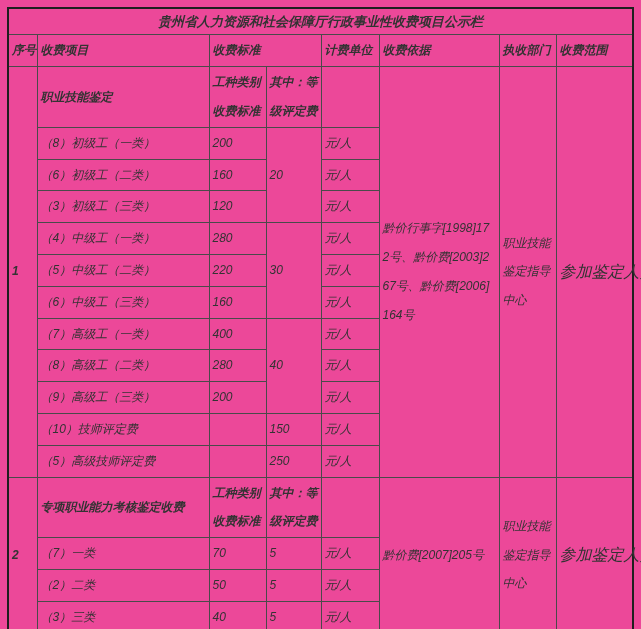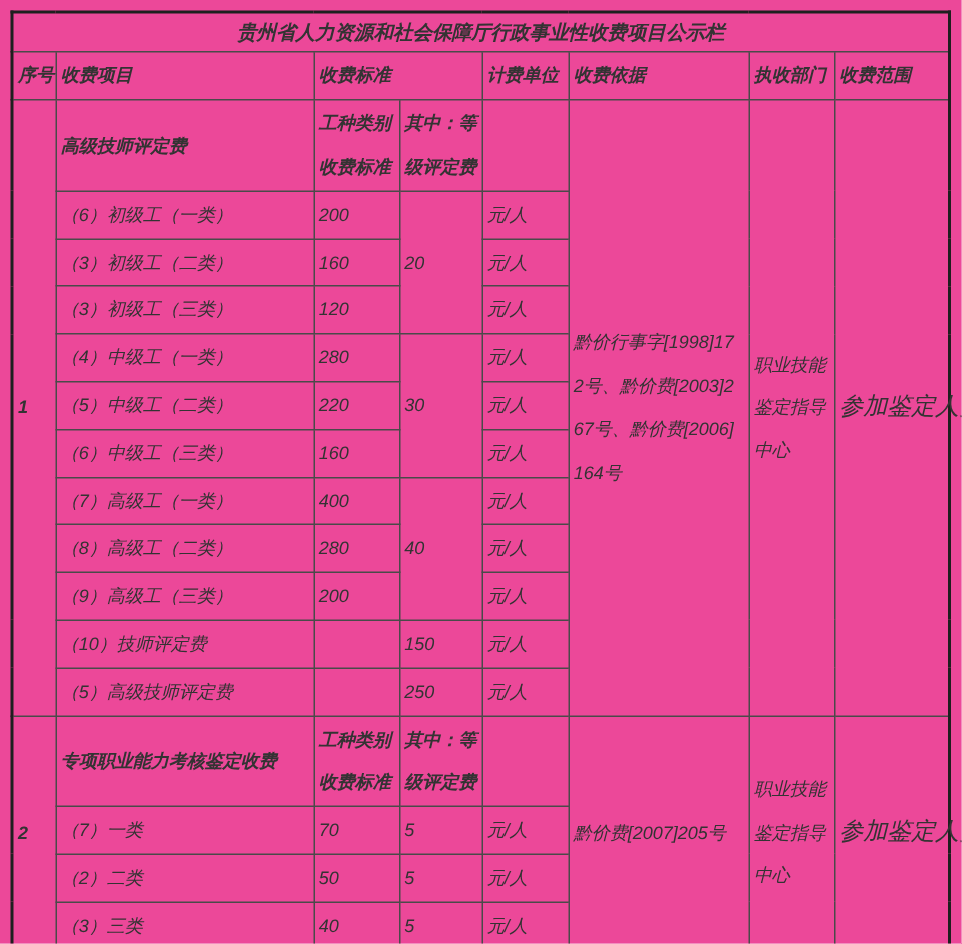--- a/index.html
+++ b/index.html
@@ -58,37 +58,37 @@
       <td class="b">收费项目</td>
       <td class="b" colspan="2">收费标准</td>
       <td class="b">计费单位</td>
       <td class="b">收费依据</td>
       <td class="b nowrap">执收部门</td>
       <td class="b nowrap">收费范围</td>
     </tr>
 
     <tr>
       <td class="b idx" rowspan="12">1</td>
-      <td class="b">高级技师评定费</td>
+      <td class="b">职业技能鉴定</td>
       <td class="b subcol">工种类别收费标准</td>
       <td class="b subcol">其中：等级评定费</td>
       <td></td>
       <td class="wrapall" rowspan="12">黔价行事字[1998]172号、黔价费[2003]267号、黔价费[2006]164号</td>
       <td class="wrapall" rowspan="12">职业技能鉴定指导中心</td>
       <td class="scope" rowspan="12">参加鉴定人员</td>
     </tr>
 
     <tr>
-      <td>（6）初级工（一类）</td>
+      <td>（8）初级工（一类）</td>
       <td>200</td>
       <td rowspan="3">20</td>
       <td>元/人</td>
     </tr>
     <tr>
-      <td>（3）初级工（二类）</td>
+      <td>（6）初级工（二类）</td>
       <td>160</td>
       <td>元/人</td>
     </tr>
     <tr>
       <td>（3）初级工（三类）</td>
       <td>120</td>
       <td>元/人</td>
     </tr>
     <tr>
       <td>（4）中级工（一类）</td>

